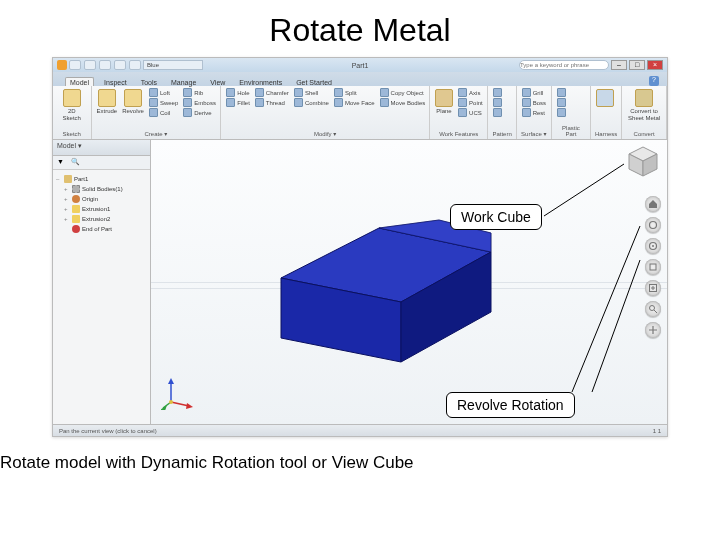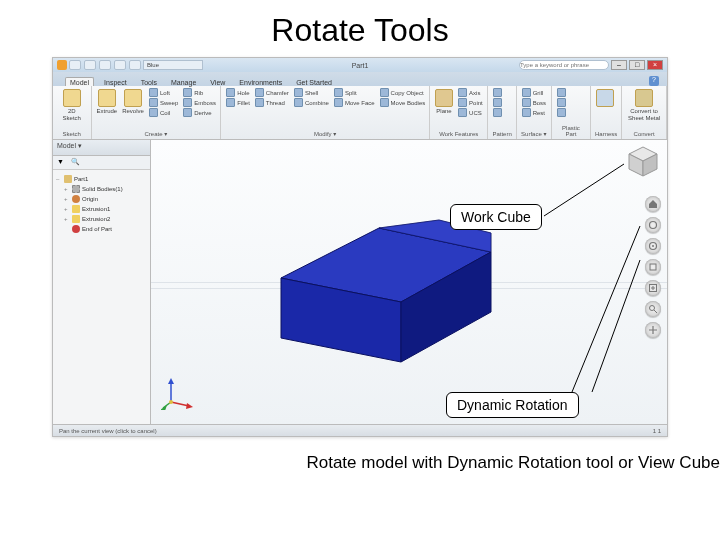--- a/index.html
+++ b/index.html
@@ -171,31 +171,31 @@
     position: absolute;
     background: #fff;
     border: 1px solid #000;
     border-radius: 6px;
     padding: 4px 10px;
     font-size: 14px;
     font-family: Arial, sans-serif;
   }
 
   .slide-caption {
-    text-align: right;
+    text-align: left;
     font-size: 17px;
     color: #000;
     margin-top: 16px;
     font-family: Arial, sans-serif;
   }
 </style>
 </head>
 <body>
 
-<div class="slide-title">Rotate Tools</div>
+<div class="slide-title">Rotate Metal</div>
 
 <div class="app-window">
 
   <div class="titlebar">
     <div class="titlebar-left">
       <div class="titlebar-icon"></div>
       <div class="qat">
         <div class="qat-btn"></div>
         <div class="qat-btn"></div>
         <div class="qat-btn"></div>
@@ -550,19 +550,19 @@
     <span>Pan the current view (click to cancel)</span>
     <span>1   1</span>
   </div>
 </div>
 
 <div class="callout" style="left:450px; top:204px;">Work Cube</div>
 <svg style="position:absolute; left:544px; top:202px; width:100px; height:26px; overflow:visible;">
     <line x1="0" y1="14" x2="80" y2="-38" stroke="#000" stroke-width="1"></line>
   </svg>
 
-<div class="callout" style="left:446px; top:392px;">Dynamic Rotation</div>
+<div class="callout" style="left:446px; top:392px;">Revolve Rotation</div>
 <svg style="position:absolute; left:582px; top:300px; width:80px; height:100px; overflow:visible;">
   <line x1="-10" y1="92" x2="58" y2="-74" stroke="#000" stroke-width="1"></line>
   <line x1="10" y1="92" x2="58" y2="-40" stroke="#000" stroke-width="1"></line>
 </svg>
 
 <div class="slide-caption">Rotate model with Dynamic Rotation tool or View Cube</div>
 
 </body></html>

